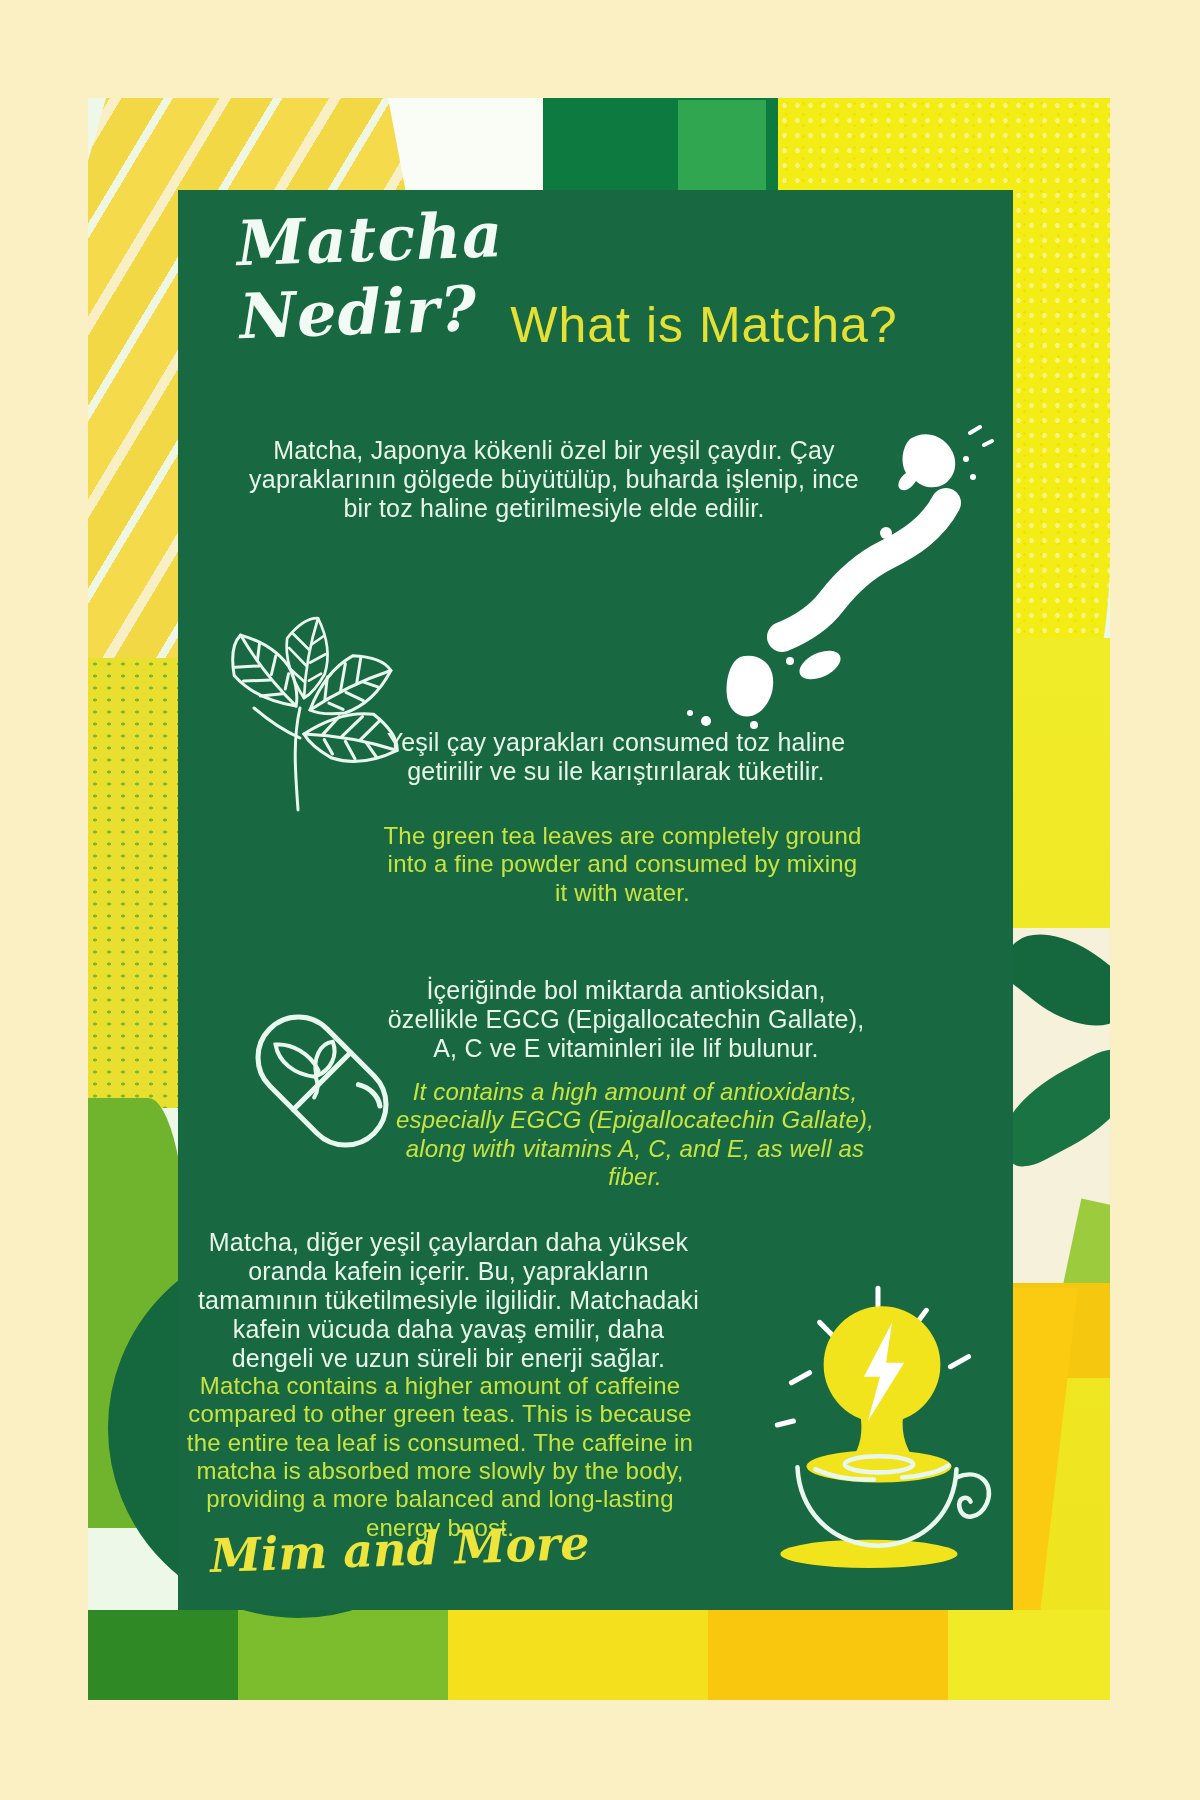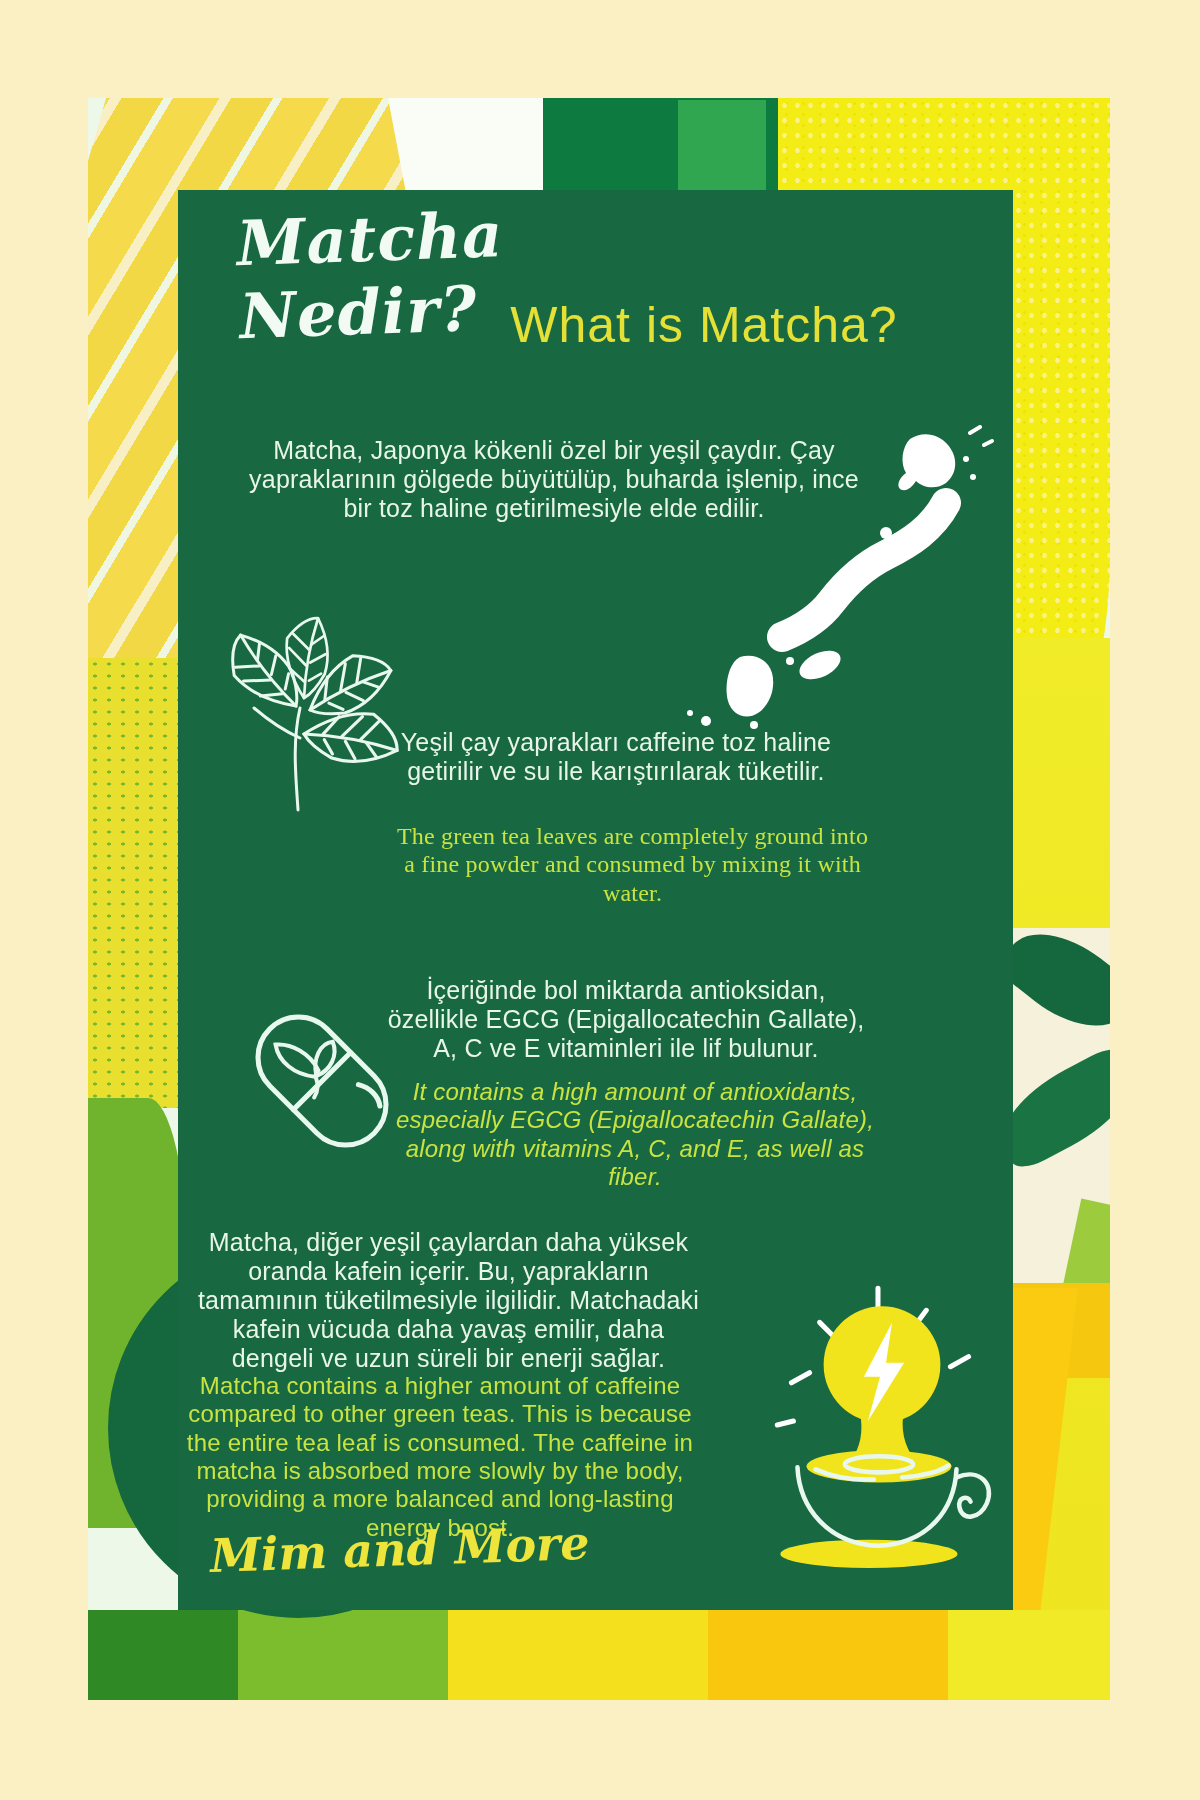--- a/index.html
+++ b/index.html
@@ -42,21 +42,21 @@
   .script{font-family:"DejaVu Serif","Liberation Serif",serif;font-style:italic;font-weight:bold;}
   .title-tr{left:60px;top:10px;width:420px;font-size:62px;color:#F2FBF3;transform:rotate(-2deg);letter-spacing:1px;margin:0;font-weight:bold;}
   .title-en{left:212px;top:92px;width:600px;font-size:50px;color:#E4E036;text-align:center;margin:14px;font-weight:500;letter-spacing:1px;font-family:"Liberation Sans",sans-serif;font-style:normal;}
 
   .tr-text{color:#E8F6EA;font-size:25px;line-height:1.16;text-align:center;margin:6px;letter-spacing:.2px;}
   .en-text{color:#C9E341;font-size:24px;line-height:1.18;text-align:center;margin:0;letter-spacing:.2px;}
 
   .p1-tr{left:50px;top:240px;width:640px;}
   .p1-en{left:7px;top:350px;width:590px;}
   .p2-tr{left:192px;top:532px;width:480px;}
-  .p2-en{left:212px;top:632px;width:485px;font-family:Liberation Serif, serif;}
+  .p2-en{left:202px;top:632px;width:485px;}
   .p3-tr{left:197px;top:780px;width:490px;text-align:center;}
   .p3-en{left:207px;top:888px;width:500px;font-style:italic;}
   .p4-tr{left:12px;top:1032px;width:505px;}
   .p4-en{left:2px;top:1182px;width:520px;}
 
   .japan{left:492px;top:235px;width:330px;height:305px;}
   .leaves{left:2px;top:418px;width:230px;height:205px;}
   .capsule{left:48px;top:792px;width:192px;height:192px;}
   .bulbcup{left:585px;top:1070px;width:237px;height:312px;}
 
@@ -133,21 +133,21 @@
       <g stroke="#E9F8EE" stroke-width="3" fill="none" stroke-linecap="round">
         <path d="M118,202 C116,170 112,135 120,100"></path>
         <path d="M120,130 C102,122 88,112 74,100"></path>
         <use href="#leaf" transform="translate(116,98) rotate(-128)"></use>
         <use href="#leaf" transform="translate(124,90) rotate(-80) scale(0.9)"></use>
         <use href="#leaf" transform="translate(130,102) rotate(-26)"></use>
         <use href="#leaf" transform="translate(124,126) rotate(10) scale(1.05)"></use>
       </g>
     </svg>
 
-    <p class="tr-text p2-tr">Yeşil çay yaprakları caffeine toz haline getirilir ve su ile karıştırılarak tüketilir.</p>
+    <p class="tr-text p2-tr">Yeşil çay yaprakları consumed toz haline getirilir ve su ile karıştırılarak tüketilir.</p>
     <p class="en-text p2-en">The green tea leaves are completely ground into a fine powder and consumed by mixing it with water.</p>
 
     <svg class="capsule" viewBox="0 0 190 190">
       <g transform="rotate(-45 95 98)" stroke="#E9F8EE" stroke-width="5" fill="none" stroke-linecap="round">
         <rect x="55" y="25" width="80" height="146" rx="40" ry="40"></rect>
         <line x1="55" y1="98" x2="135" y2="98"></line>
         <path d="M118,126 C124,136 124,148 118,156"></path>
         <g stroke-width="4">
           <path d="M93,90 C80,74 78,54 88,40 C100,50 106,70 100,88 Z"></path>
           <path d="M95,90 C104,76 120,70 130,78 C124,92 108,96 96,91 Z"></path>

